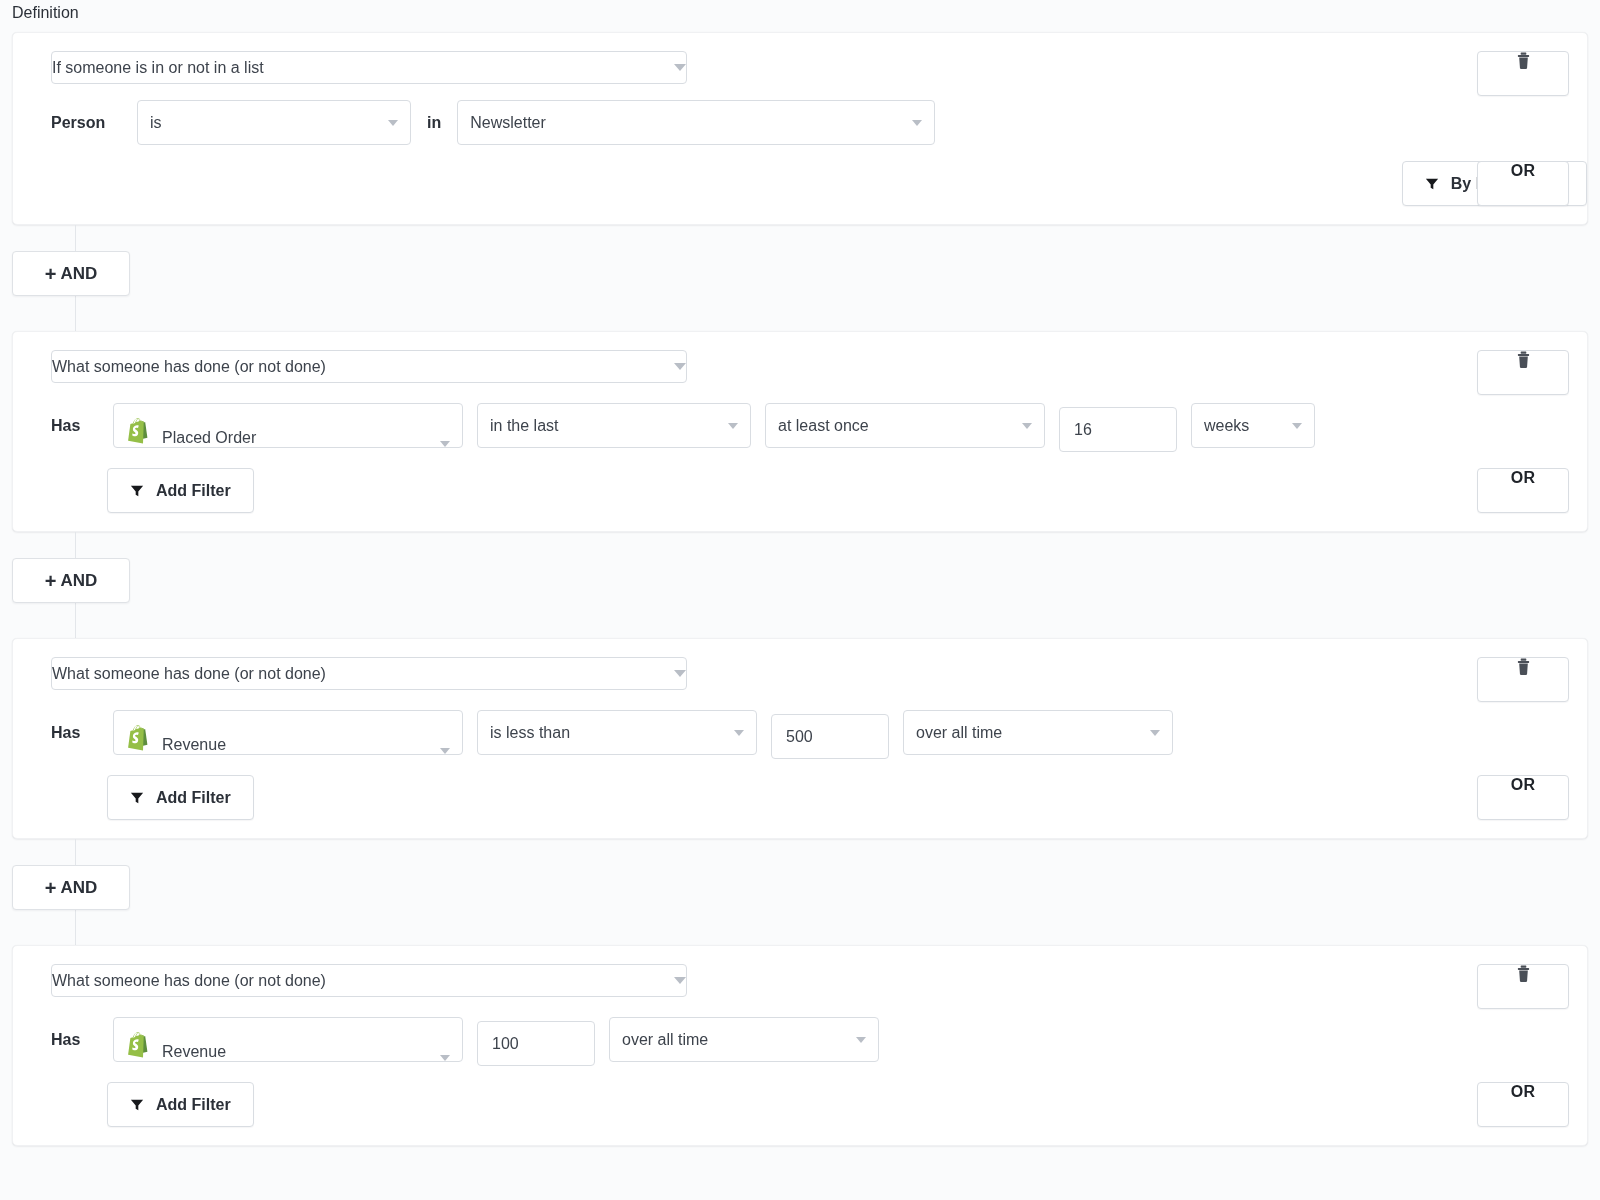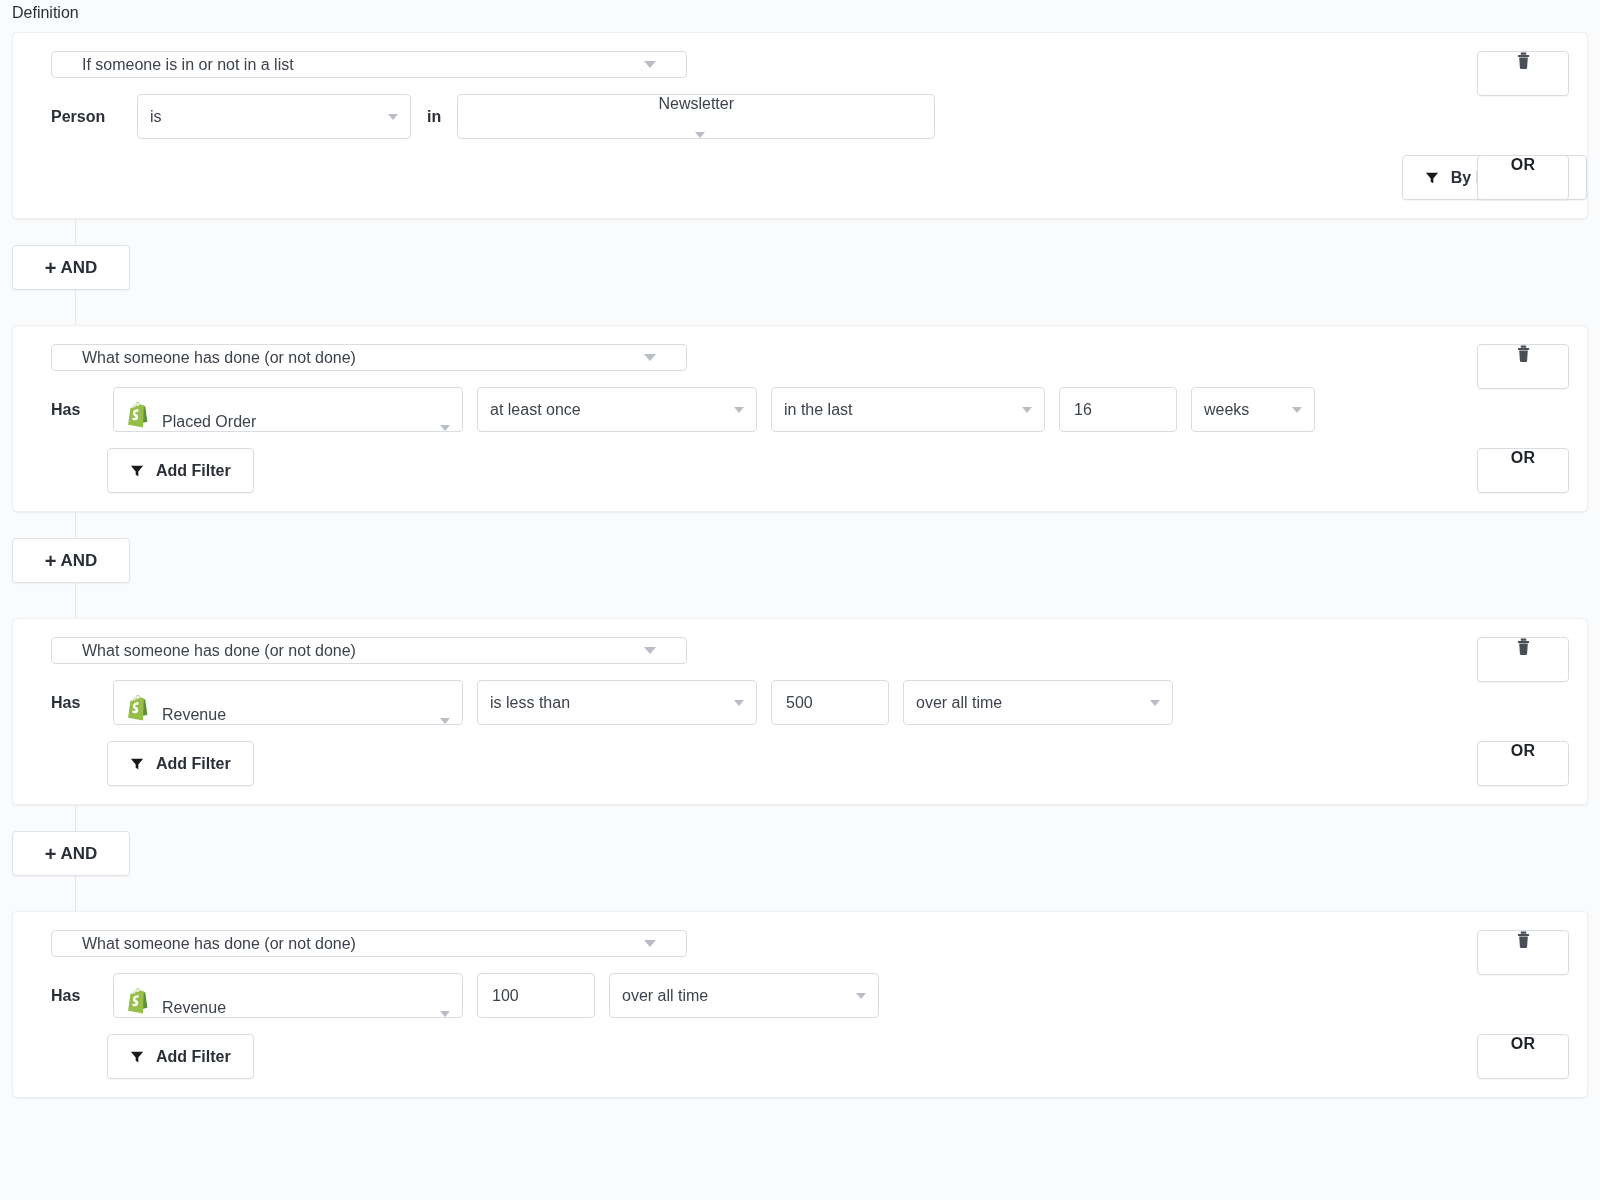--- a/index.html
+++ b/index.html
@@ -52,27 +52,27 @@
 
   
   .row {
     display: flex;
     align-items: center;
     gap: 0;
   }
 
   .type-select {
     width: 636px;
-    height: 27px;
+    height: 33px;
     border: 1px solid #d9dde2;
     border-radius: 4px;
     background: #fff;
     display: flex;
     align-items: center;
-    padding: 0 30px;
+    padding: 0 0;
     font-size: 16px;
     color: #3d434c;
     position: relative;
   }
   .type-select .txt { flex: 1; }
 
   .caret {
     width: 0; height: 0;
     border-left: 6px solid transparent;
     border-right: 6px solid transparent;
@@ -119,24 +119,25 @@
   .txtbox {
     height: 45px;
     border: 1px solid #d9dde2;
     border-radius: 4px;
     background: #fff;
     display: flex;
     align-items: center;
     padding: 0 14px;
     font-size: 16px;
     color: #3d434c;
+    margin-top: 8px;
   }
 
   .w-is       { width: 274px; }
-  .w-list     { width: 478px; flex-direction: column; }
+  .w-list     { width: 478px; }
   .w-metric   { width: 350px; align-items: flex-end; }
   .w-operator { width: 280px; }
   .w-timeframe{ width: 274px; }
   .w-timeframe2{ width: 270px; }
   .w-num      { width: 118px; }
   .w-num2     { width: 118px; }
   .w-unit     { width: 124px; }
 
   
   .filter-btn {
@@ -325,26 +326,26 @@
               <svg width="26" height="29" viewBox="0 0 26 29">
                 <path d="M19.3 4.2c-.1 0-1.7.1-1.7.1s-1.3-1.3-1.5-1.4c-.1-.1-.3-.1-.4-.1l-.8 18.4 6.6-1.4s-2.1-14.2-2.1-14.3c0-.2-.1-.3-.1-.3z" fill="#5E8E3E"></path>
                 <path d="M15.7 2.8c-.1 0-.3-.1-.4-.1-.2-.5-.6-1.3-1.3-1.8-.4-.3-.9-.4-1.4-.3-.1-.2-.3-.4-.5-.5C11.4-.3 10.7.1 10 .8 8.8 1.9 8 3.8 7.7 5l-2.5.8c-.8.2-.8.3-.9 1-.1.6-2.1 16-2.1 16L17 25.6l.8-22.3c-.6 0-1.2.1-2.1.1zM13 3.2c-.9.3-1.9.6-2.9.9.3-1.1.8-2.1 1.5-2.8.2-.2.6-.5 1-.6.4.8.4 1.8.4 2.5zM11.2.4c.3 0 .6.1.8.2-.4.2-.8.5-1.1.9-.9.9-1.5 2.3-1.8 3.6l-2.4.7C7.2 3.9 8.9.5 11.2.4zM13.6 3c0-.7-.1-1.6-.4-2.4.9.2 1.4 1.3 1.6 1.9-.4.1-.8.3-1.2.5z" fill="#95BF47"></path>
                 <path d="M15.3 2.7l-.8 22.3 6.6-1.4s-2.1-14.2-2.1-14.3c0-.1-.1-.2-.2-.2h-.1c-.1 0-1.7.1-1.7.1s-1.3-1.3-1.5-1.4c-.1-.1-.2-.1-.2-.1z" fill="#5E8E3E" opacity="0"></path>
                 <path d="M12.8 7.6l-.8 2.4s-.7-.4-1.6-.3c-1.3.1-1.3.9-1.3 1.1.1 1.1 3 1.4 3.1 4 .1 2-1.1 3.4-2.8 3.5-2.1.1-3.2-1.1-3.2-1.1l.4-1.9s1.1.9 2.1.8c.6 0 .8-.5.8-.9-.1-1.5-2.4-1.4-2.6-3.8-.1-2 1.2-4 4.1-4.2 1.1-.1 1.8.4 1.8.4z" fill="#FFFFFF"></path>
               </svg>
             </span>
             <span class="txt">Placed Order</span>
             <span class="caret sm"></span>
           </div>
+          <div class="sel w-timeframe">
+            <span class="txt">in the last</span>
+            <span class="caret sm"></span>
+          </div>
           <div class="sel w-operator">
             <span class="txt">at least once</span>
-            <span class="caret sm"></span>
-          </div>
-          <div class="sel w-timeframe">
-            <span class="txt">in the last</span>
             <span class="caret sm"></span>
           </div>
           <div class="txtbox w-num">
             <span>16</span>
           </div>
           <div class="sel w-unit">
             <span class="txt">weeks</span>
             <span class="caret sm"></span>
           </div>
         </div>

